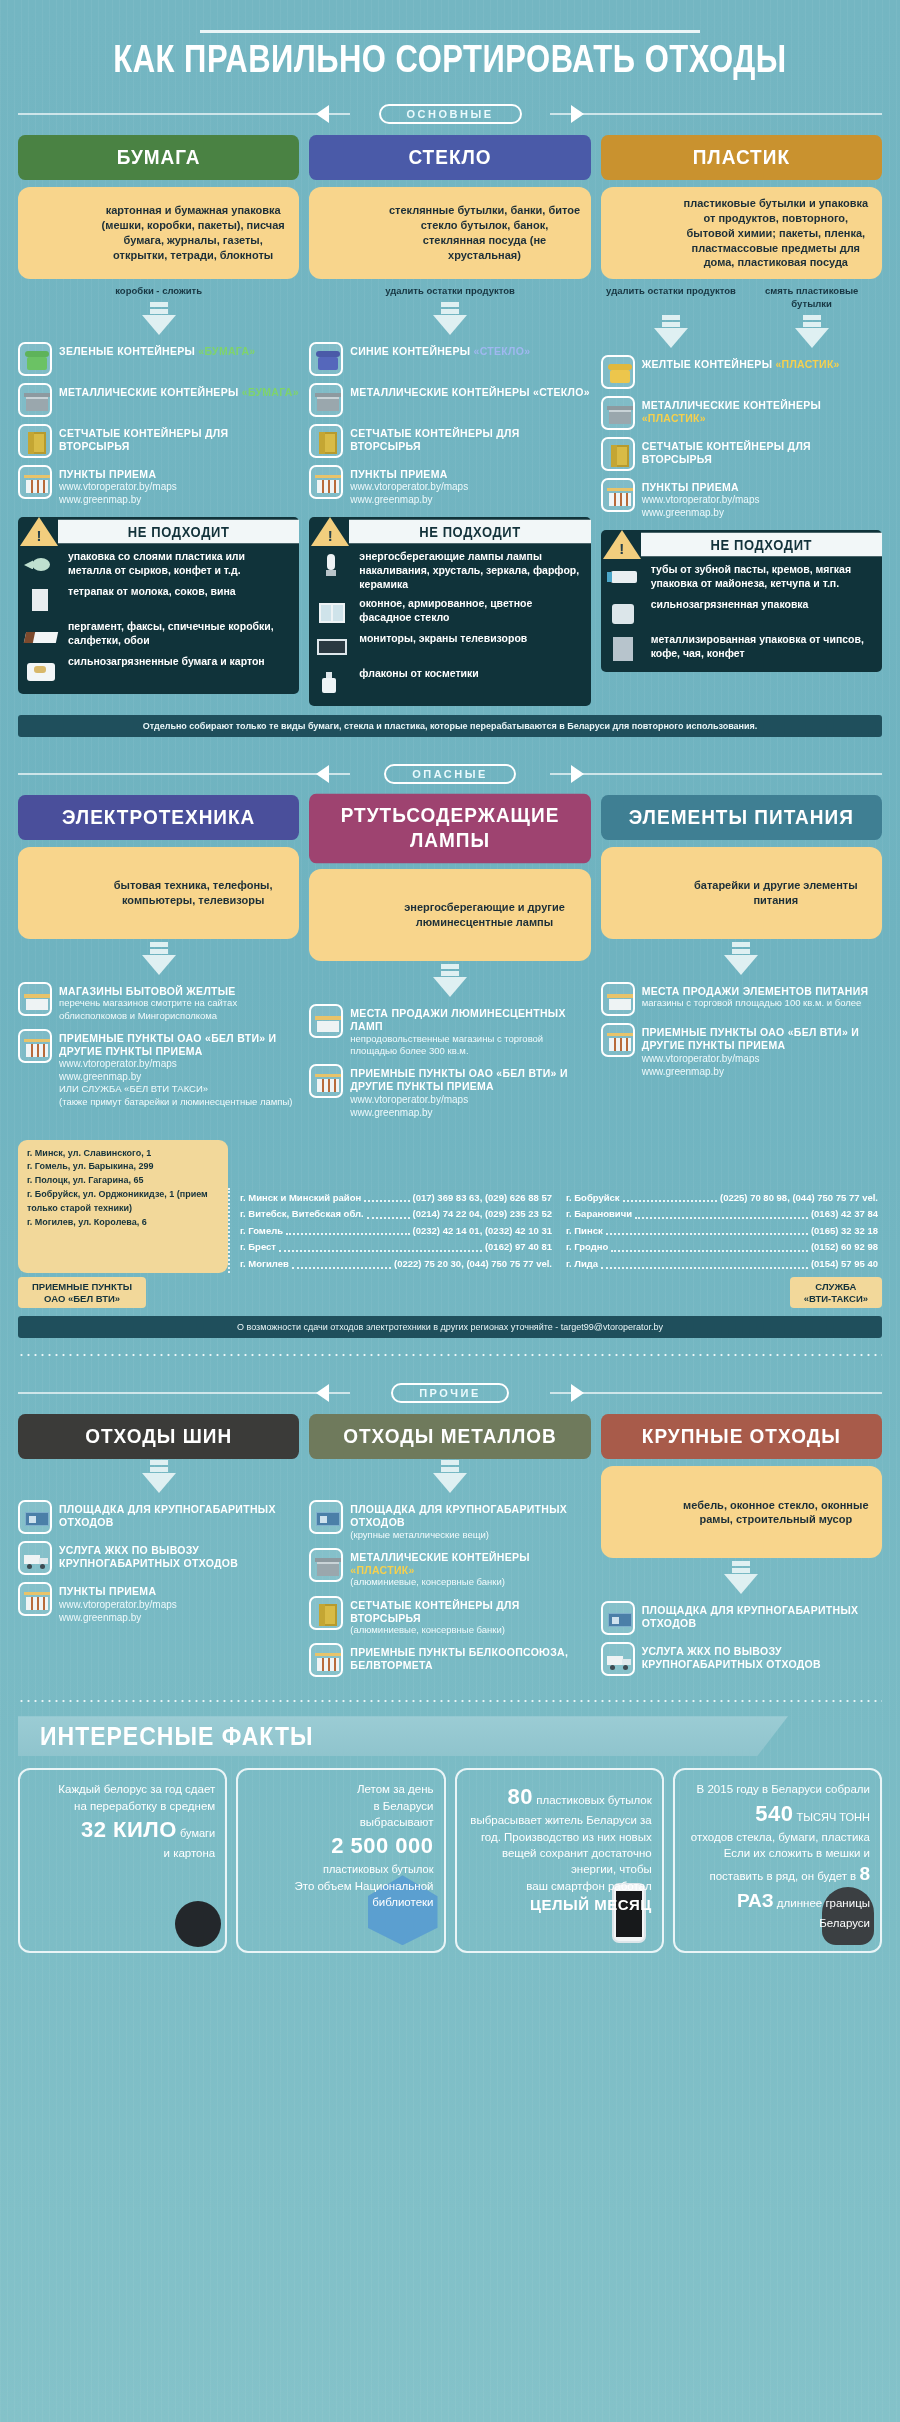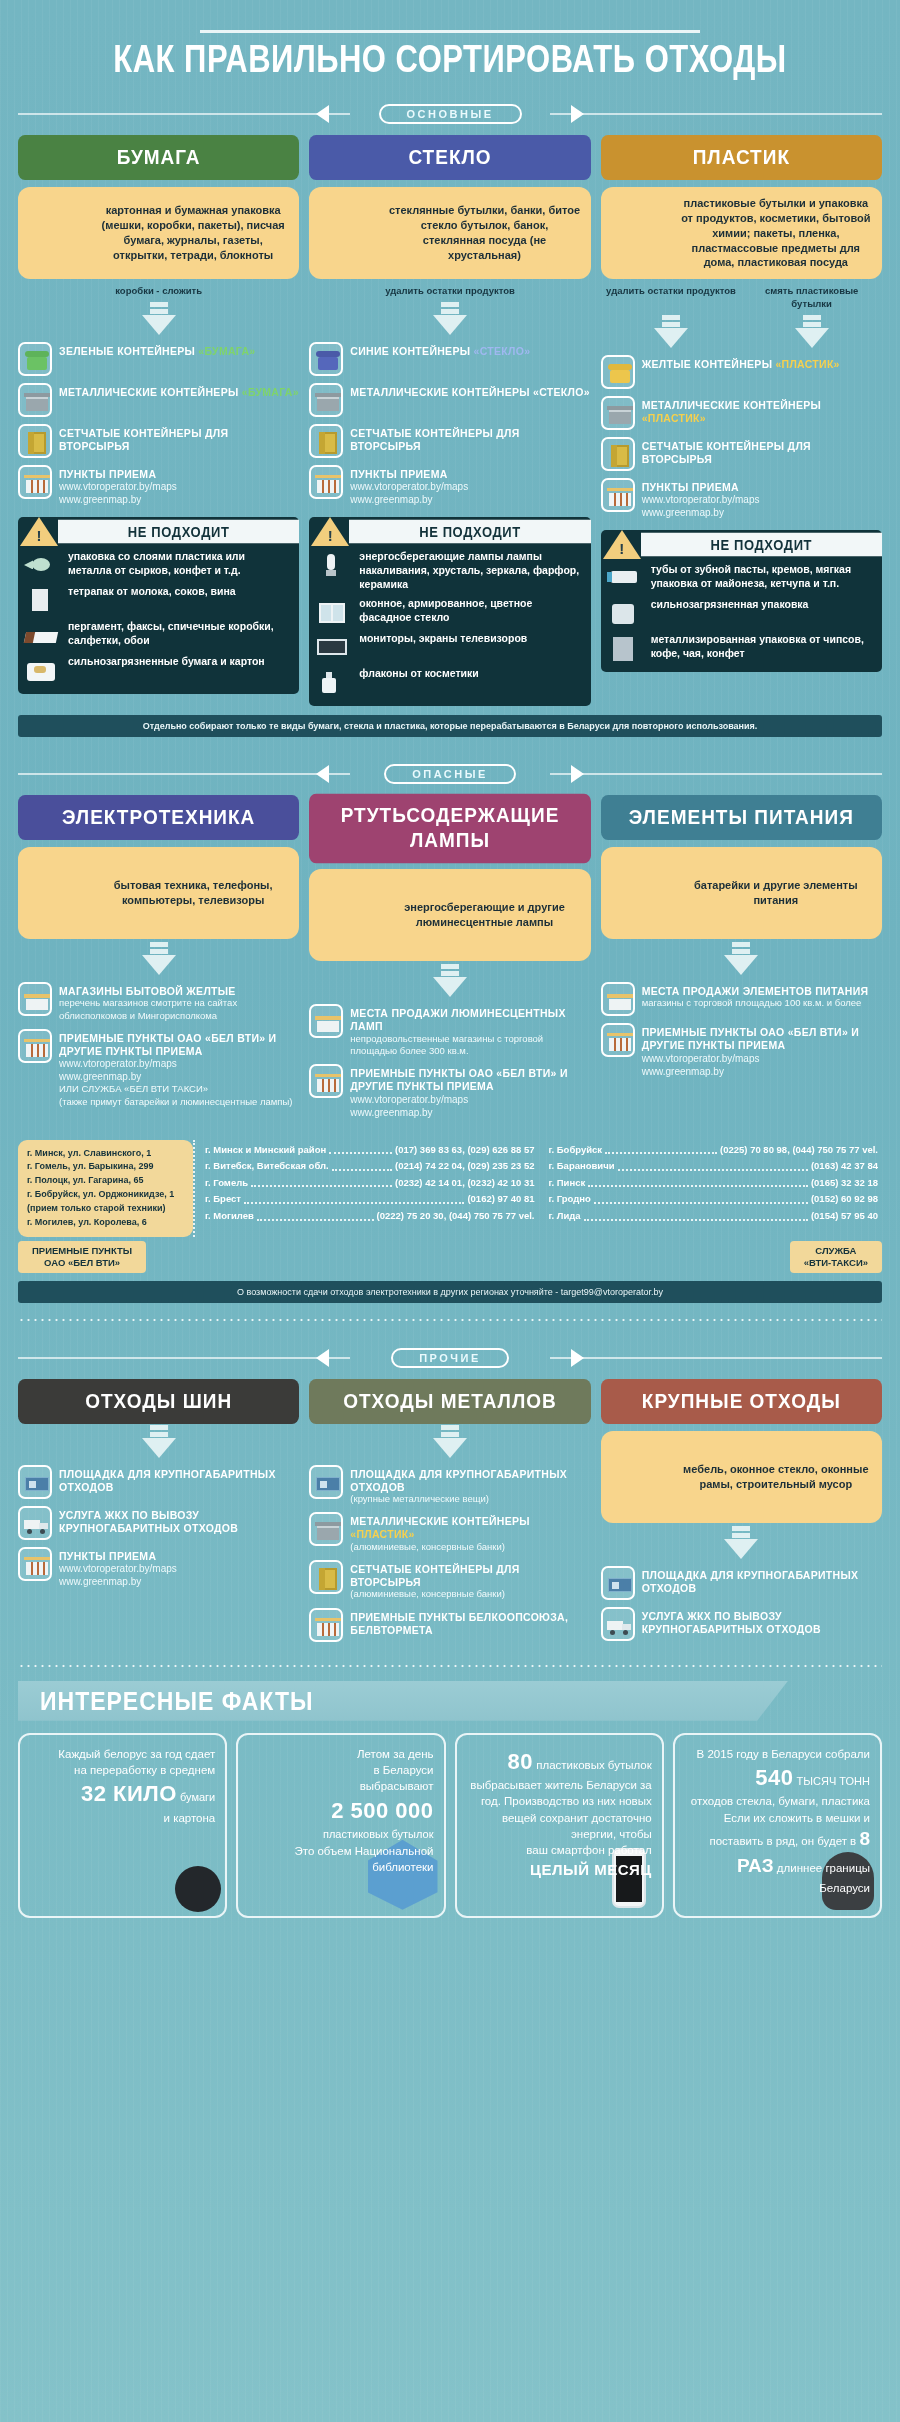--- a/index.html
+++ b/index.html
@@ -109,22 +109,22 @@
   .nope-row .nt { flex:1; font-size:10.5px; font-weight:bold; line-height:1.33; color:#ffffff; }
 
   .note-bar {
     background:#1f4f5c; color:#eaf6f8; font-size:9px; font-weight:bold;
     text-align:center; padding:6px 8px; border-radius:3px; margin-top:9px;
   }
 
   
   .contacts { display:flex; margin-top:14px; gap:0; align-items:stretch; }
   .cbox { background:#f2d89a; color:#15333c; border-radius:9px; padding:7px 9px; font-size:9px; font-weight:bold; line-height:1.55; }
-  .cbox.a { width:175px; }
-  .clist { flex:1; padding:2px 4px 0 10px; border-left:2px dotted #e9f4f6; }
+  .cbox.a { width:210px; }
+  .clist { flex:1; padding:2px 4px 0 10px; border-left:2px dotted #e9f4f6;margin-top:48px; }
   .crow { display:flex; font-size:9.5px; font-weight:bold; color:#fff; line-height:1.75; }
   .crow .city { white-space:nowrap; }
   .crow .dots { flex:1; border-bottom:2px dotted #eaf5f7; margin:0 3px 4px; }
   .crow .num { white-space:nowrap; }
   .tagrow { display:flex; justify-content:space-between; margin-top:4px; }
   .tag { background:#f2d89a; color:#15333c; border-radius:4px; padding:4px 14px; text-align:center;
          font-size:9.5px; font-weight:bold; line-height:1.25;
          font-family:"Liberation Sans Narrow","Liberation Sans",sans-serif; }
   .strip { background:#1f4f5c; color:#eaf6f8; font-size:9px; text-align:center; padding:6px; margin-top:8px; border-radius:3px;}
 
@@ -343,21 +343,21 @@
               <div style="position:absolute;left:9px;top:11px;width:14px;height:15px;background:#eef4f6;border-radius:2px"></div>
             </div>
             <div class="nt">флаконы от косметики</div>
           </div>
         </div>
       </div>
       <div class="col">
         <div class="cat-head" style="background:#c9922f">ПЛАСТИК</div>
         <div class="desc-box">
           <div class="thumb"></div>
-          <div class="txt">пластиковые бутылки и упаковка от продуктов, косметики, бытовой химии; пакеты, пленка, пластмассовые предметы для дома, пластиковая посуда</div>
+          <div class="txt">пластиковые бутылки и упаковка от продуктов, повторного, бытовой химии; пакеты, пленка, пластмассовые предметы для дома, пластиковая посуда</div>
         </div>
         <div class="hint two">
           <span>удалить остатки продуктов</span>
           <span>смять пластиковые бутылки</span>
         </div>
         <div class="arrows2">
           <div class="arrow">
             <div class="stem"></div>
             <div class="stem2"></div>
             <div class="head"></div>

